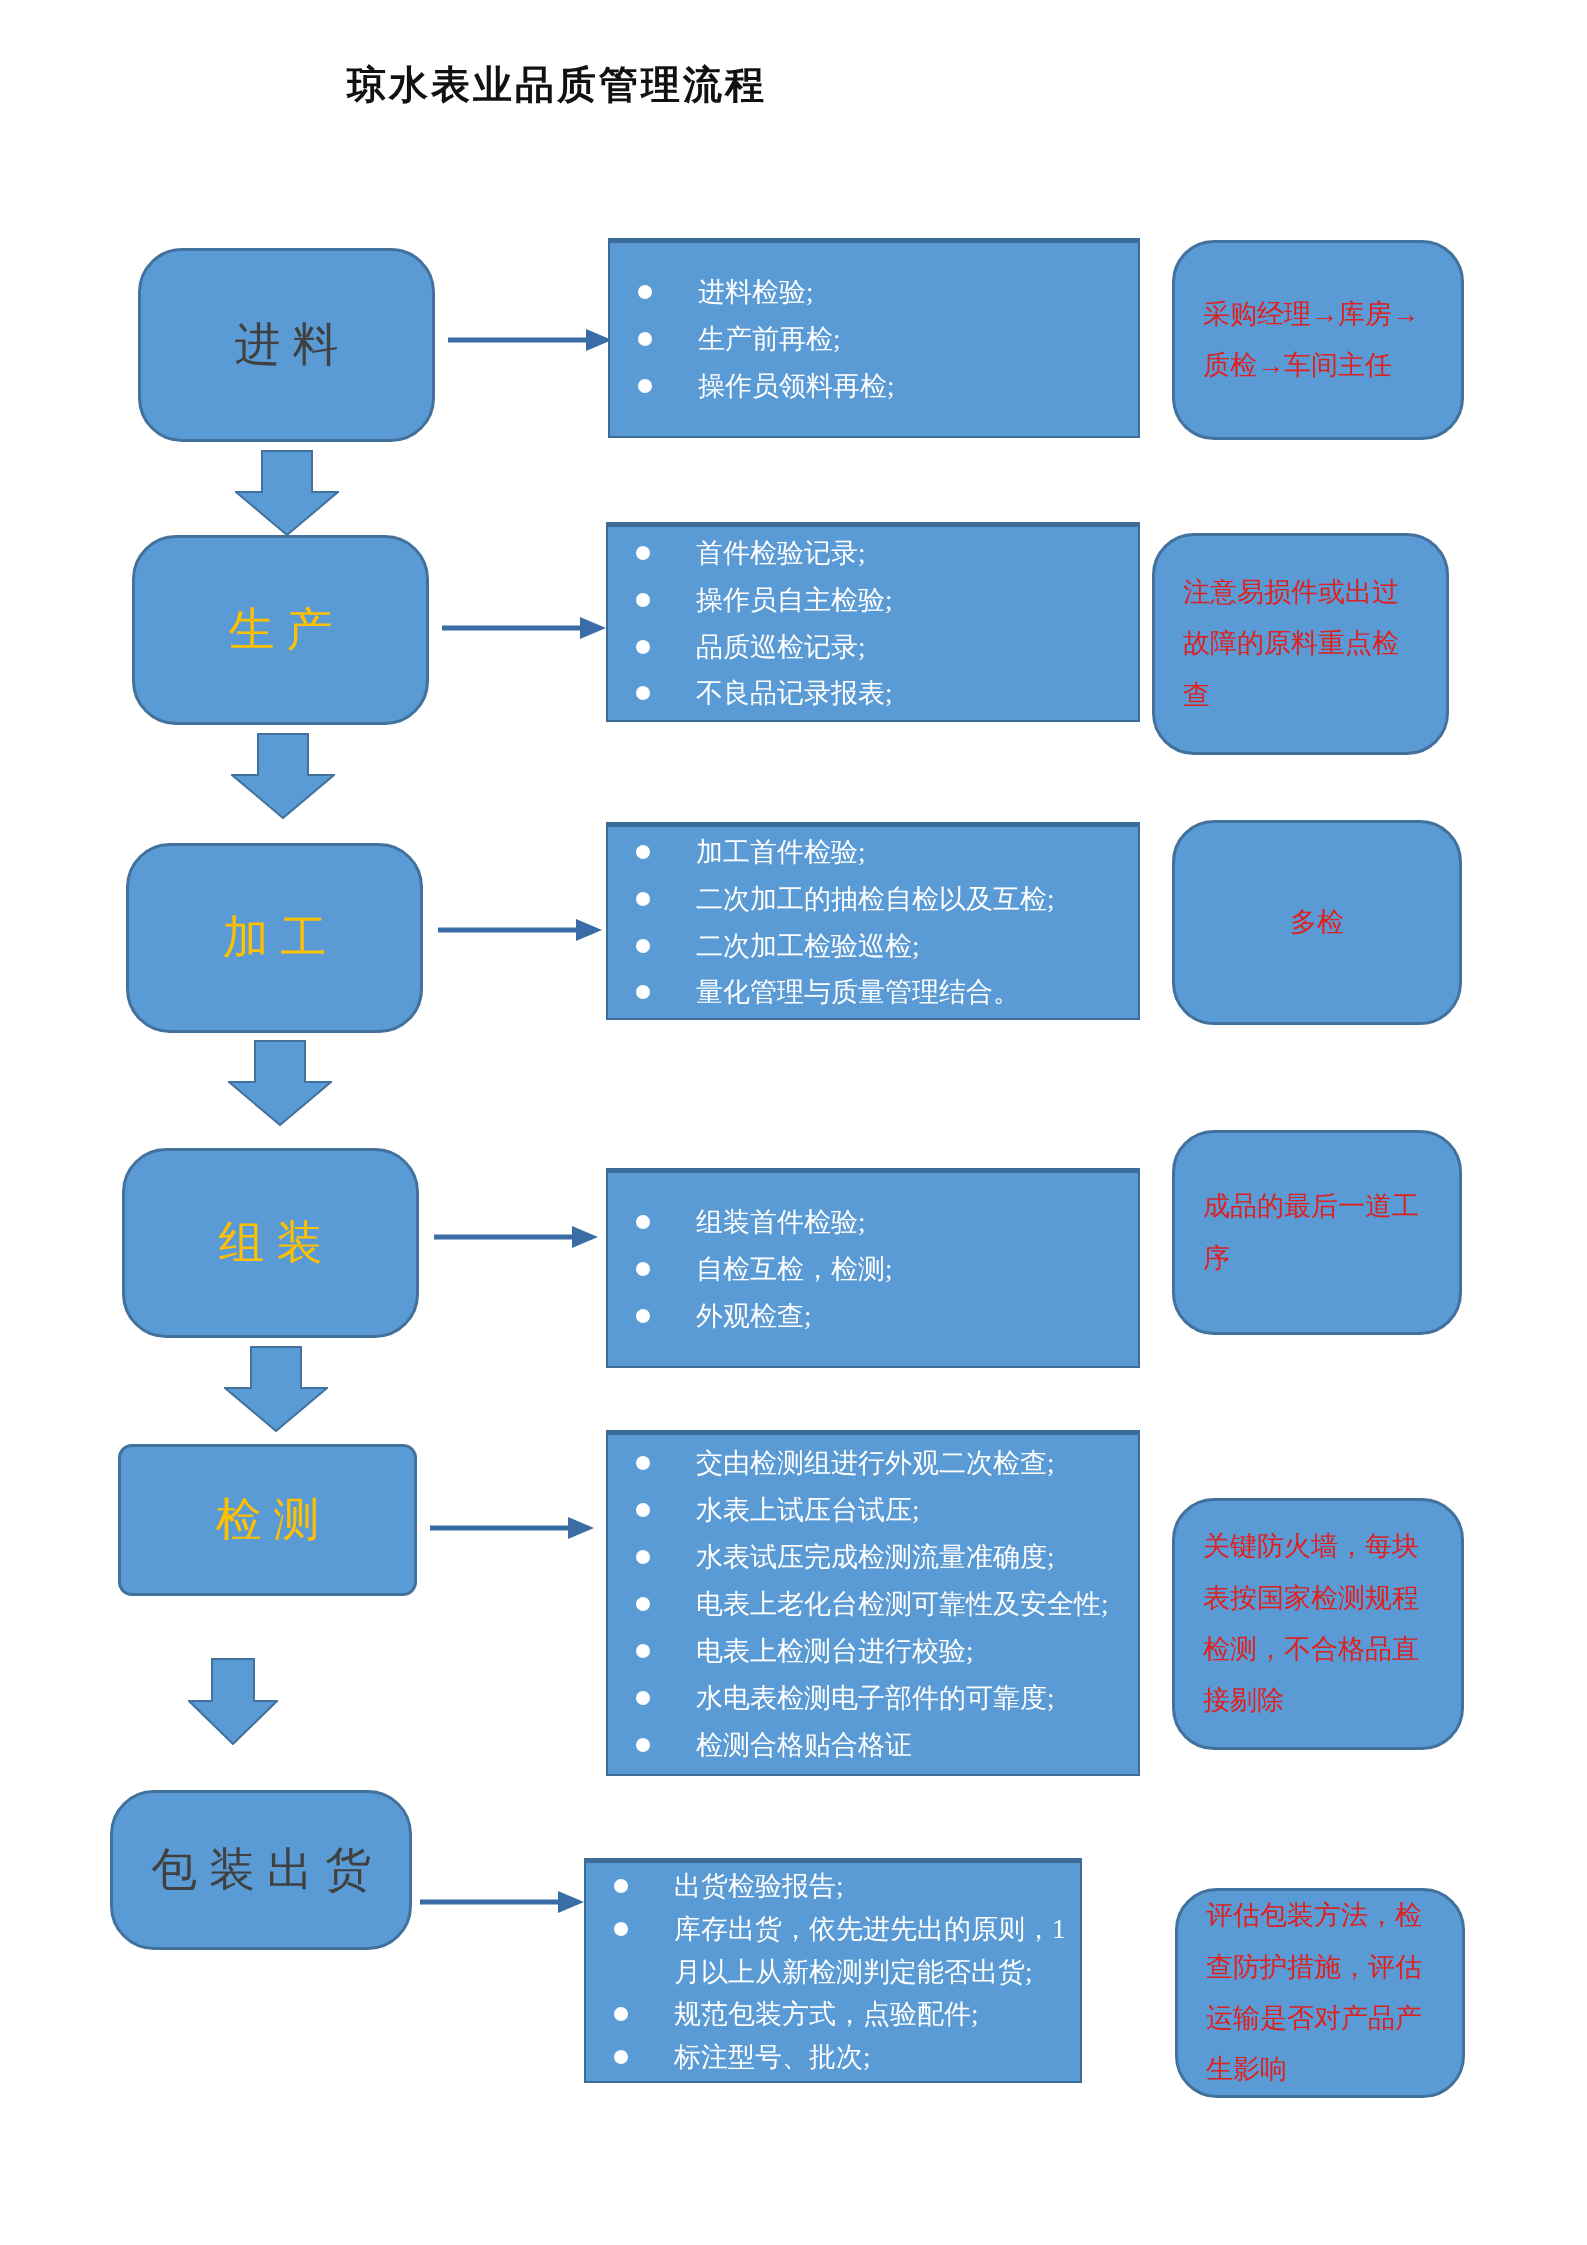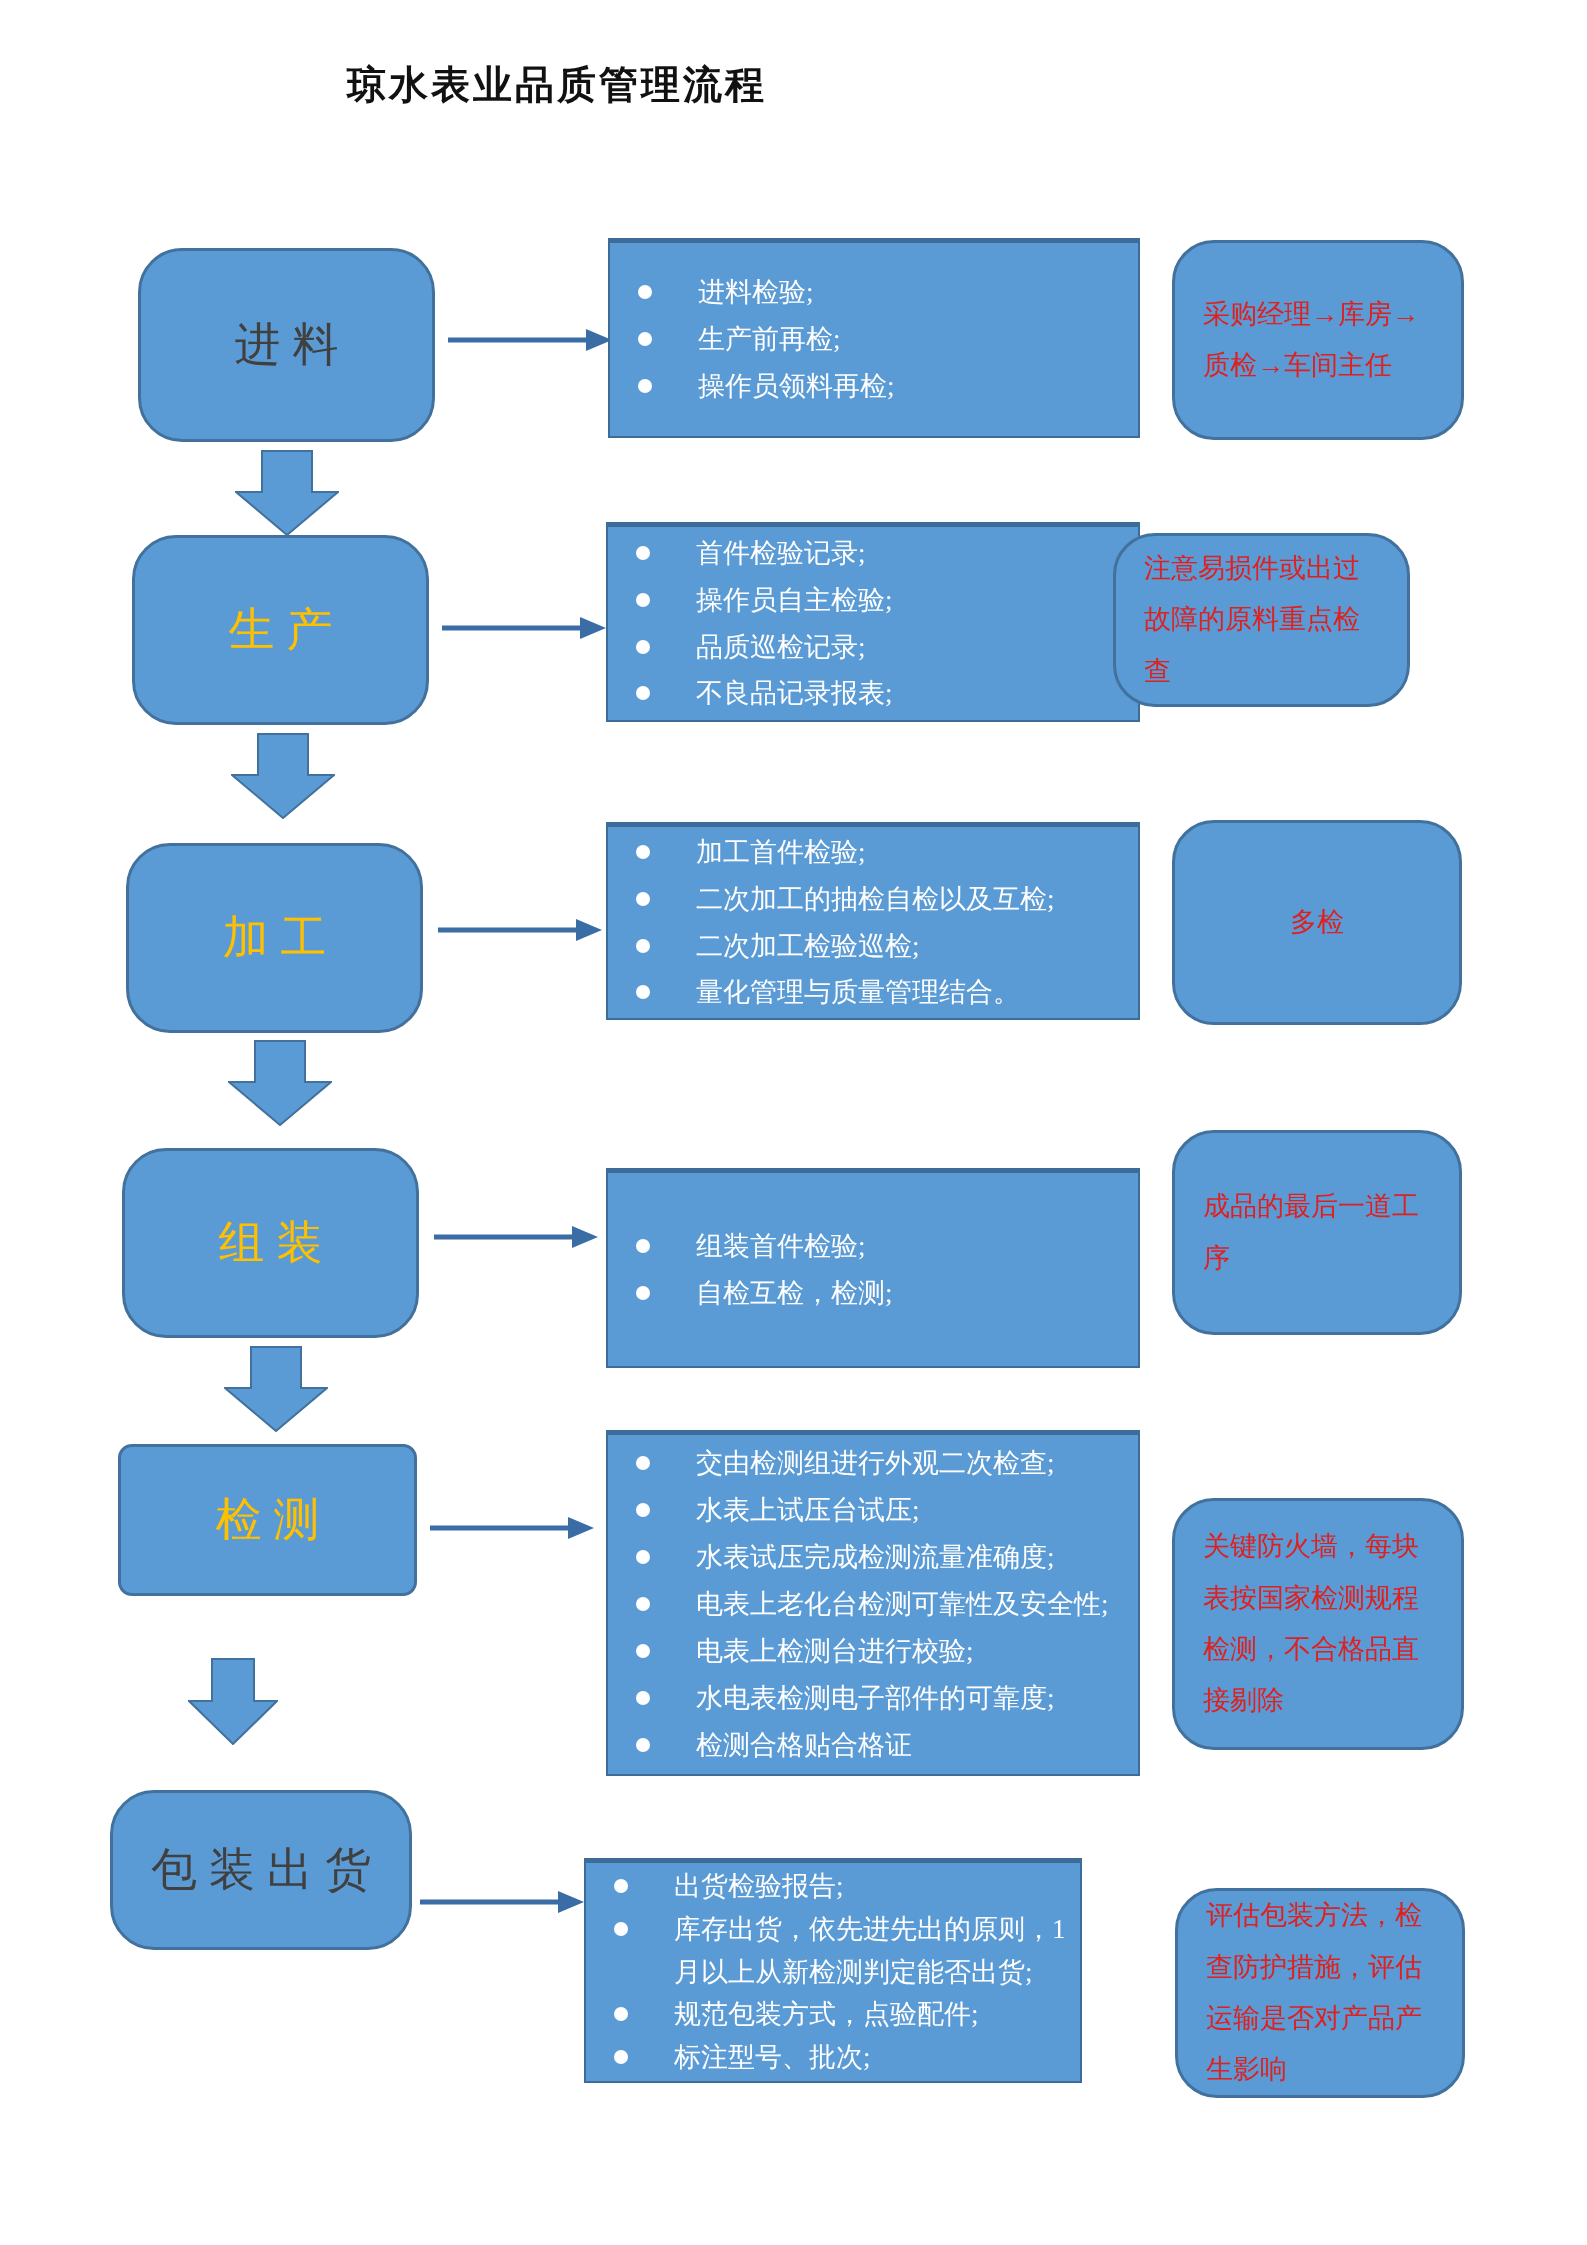--- a/index.html
+++ b/index.html
@@ -63,21 +63,21 @@
     background:#5B9BD5;
     border:3px solid #41719C;
     border-radius:42px;
     box-sizing:border-box;
     display:flex;align-items:center;
     color:#E01F1F;font-size:27px;line-height:1.9;
     padding:10px 24px 10px 28px;
   }
   .nb.center{justify-content:center;text-align:center;padding:10px;}
   .n1{left:1172px;top:240px;width:292px;height:200px;}
-  .n2{left:1113px;top:533px;width:297px;height:174px;justify-content:center;}
+  .n2{left:1152px;top:533px;width:297px;height:222px;justify-content:center;}
   .n3{left:1172px;top:820px;width:290px;height:205px;}
   .n4{left:1172px;top:1130px;width:290px;height:205px;}
   .n5{left:1172px;top:1498px;width:292px;height:252px;}
   .n6{left:1175px;top:1888px;width:290px;height:210px;}
   
   .ha{position:absolute;}
   .a1{left:448px;top:327px;}
   .a2{left:442px;top:615px;}
   .a3{left:438px;top:917px;}
   .a4{left:434px;top:1224px;}
@@ -198,20 +198,24 @@
   </svg>
   <div class="db m4">
     <div class="bullet-line">
         <span class="dot"></span>
         <span class="bullet-text">组装首件检验;</span>
       </div>
     <div class="bullet-line">
         <span class="dot"></span>
         <span class="bullet-text">自检互检，检测;</span>
       </div>
+    <div class="bullet-line">
+        <span class="dot"></span>
+        <span class="bullet-text">外观检查;</span>
+      </div>
   </div>
   <div class="nb n4">
     <span>成品的最后一道工序</span>
   </div>
   <svg class="da d4" width="104" height="86">
     <polygon points="27,1 77,1 77,42 103,42 52,85 1,42 27,42" fill="#5B9BD5" stroke="#41719C" stroke-width="2"></polygon>
   </svg>
 
   <div class="sb sb5">
     <span class="stage c-yellow">检测</span>

